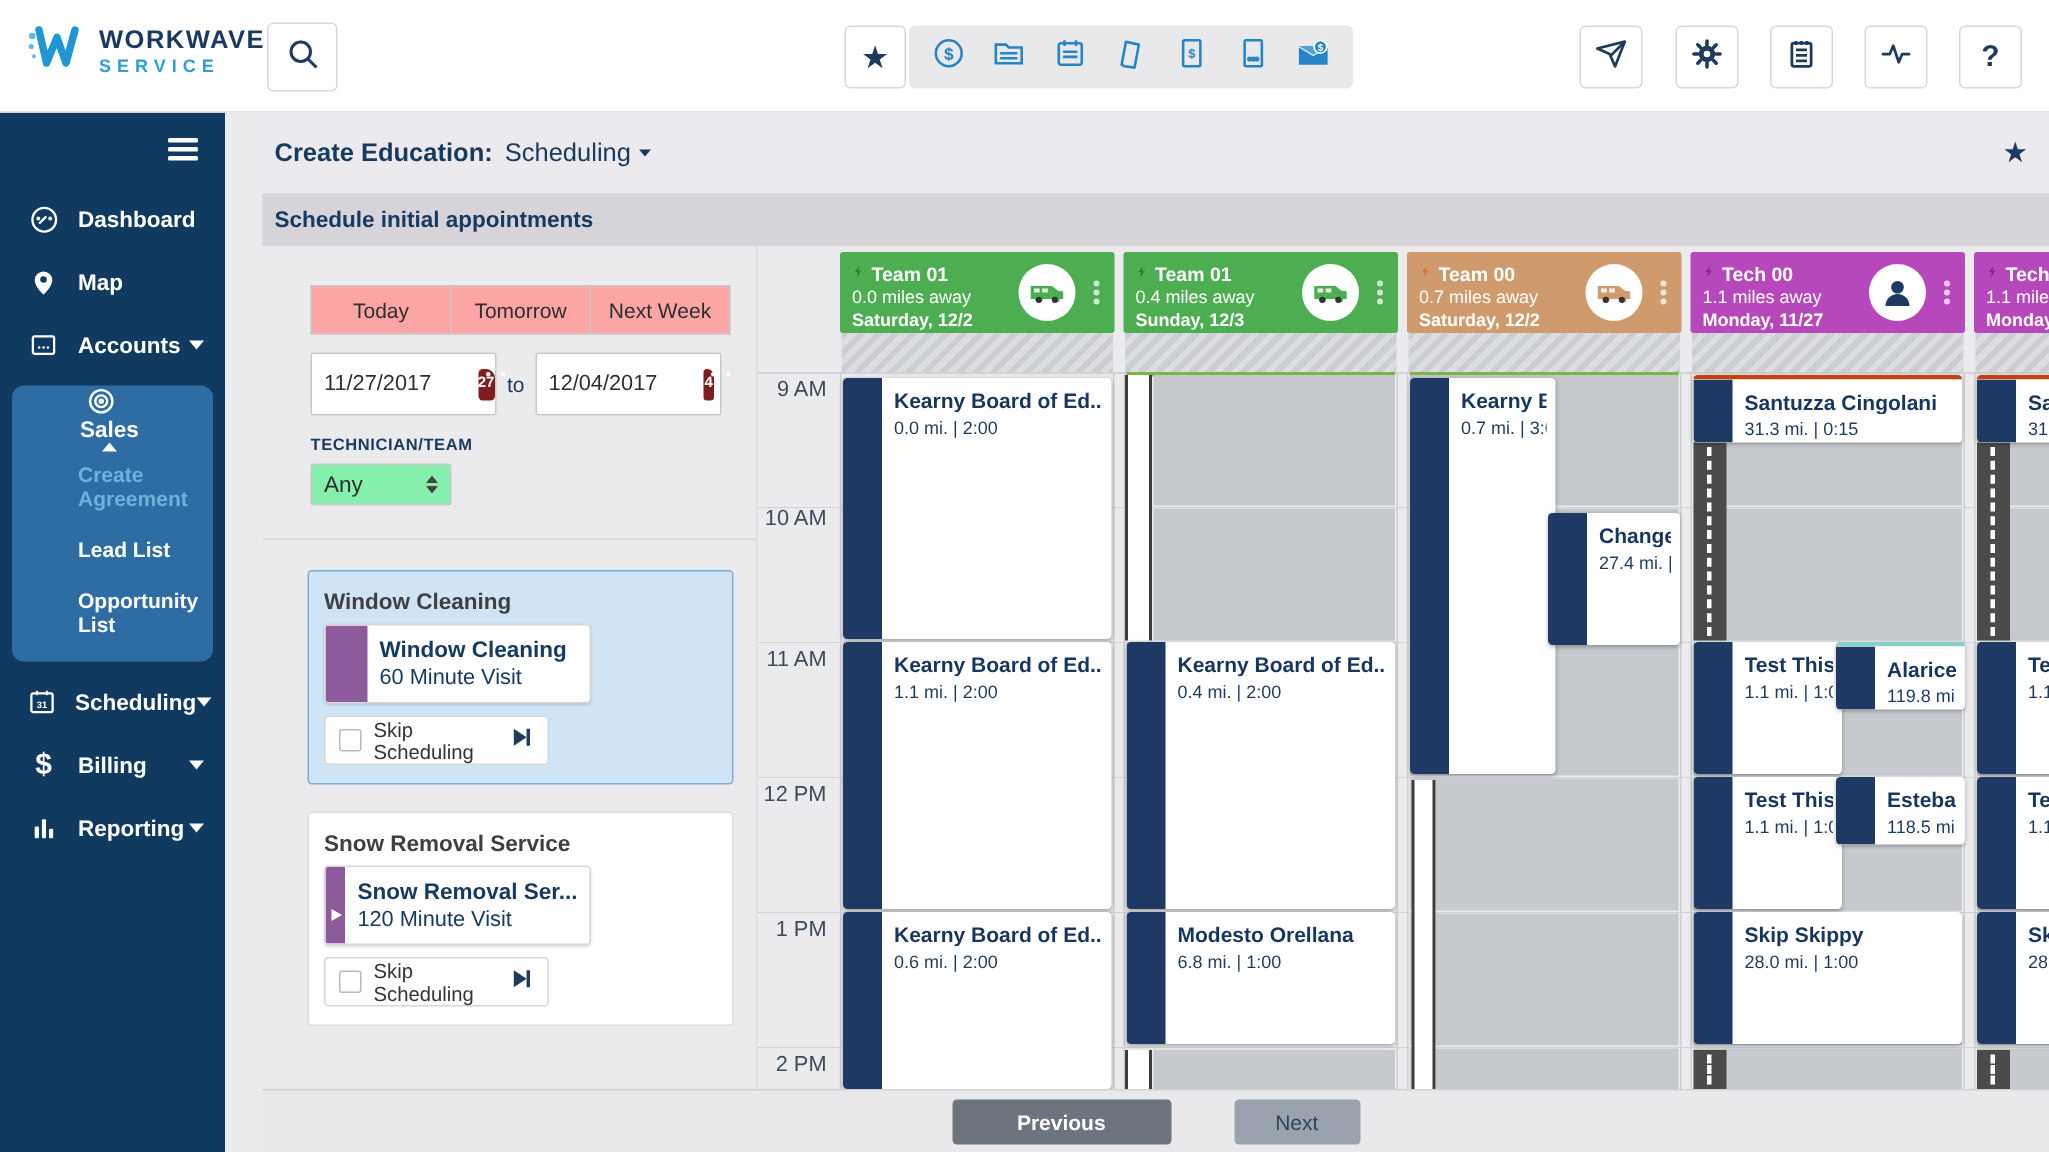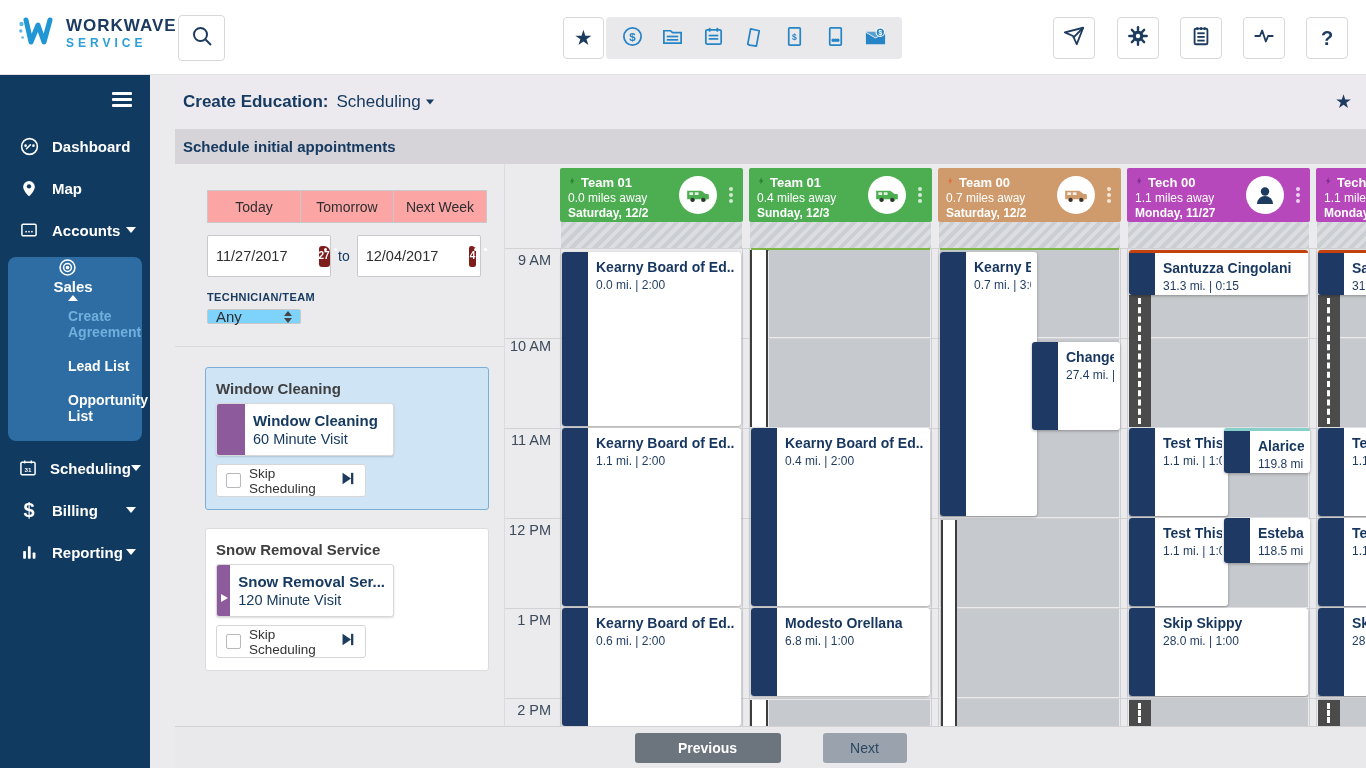--- a/index.html
+++ b/index.html
@@ -24,21 +24,21 @@
 
   
   .sidebar { position:absolute; left:0; top:75px; width:150px; height:693px; background:#113a60; z-index:4; padding-top:14px; }
   .hamburger { margin:0 16px 18px auto; width:22px; cursor:pointer; }
   .hamburger span { display:block; width:20px; height:3px; background:#fff; margin:3px 0; border-radius:1px; }
   .nav-item { display:flex; align-items:center; height:42px; padding:0 14px 0 18px; color:#fff; font-size:15px; font-weight:bold; cursor:pointer; }
   .nav-item .nicon { width:22px; height:22px; margin-right:12px; display:flex; align-items:center; justify-content:center; }
   .nav-item .nlabel { flex:1; }
   .sales-group { margin:6px 8px; background:#2e6da4; border-radius:8px; padding-bottom:8px; }
   .sales-group .nav-item { padding-left:10px;flex-direction:column; }
-  .sub-item { padding:9px 0 9px 60px; color:#fff; font-size:14px; font-weight:bold; cursor:pointer; }
+  .sub-item { padding:9px 0 9px 44px; color:#fff; font-size:14px; font-weight:bold; cursor:pointer; }
   .sub-item.active { color:#6fb0dd; }
 
   
   .crumbbar { position:absolute; left:175px; top:75px; width:1191px; height:54px; background:#eceaee; display:flex; align-items:center; padding-left:8px; }
   .crumb-title { font-size:17px; font-weight:bold; color:#173a61; }
   .crumb-mode { font-size:17px; color:#173a61; margin-left:8px; display:flex; align-items:center; gap:4px; cursor:pointer; }
   .crumb-star { position:absolute; right:14px; top:15px; font-size:19px; color:#1d3a5f; cursor:pointer; }
   .subbar { position:absolute; left:175px; top:129px; width:1191px; height:35px; background:#d6d4d8; display:flex; align-items:center; padding-left:8px; }
   .subbar .subtitle { font-size:15px; font-weight:bold; color:#173a61; }
 
@@ -51,21 +51,21 @@
   .quick-row { display:flex; width:280px; }
   .qbtn { flex:1; height:33px; background:#fca5a5; border:1px solid #c9c9cc; font-size:14px; color:#2e2e30; font-family:inherit; cursor:pointer; }
   .qbtn + .qbtn { border-left:none; }
   .date-row { display:flex; align-items:center; margin-top:12px; gap:7px; }
   .date-box { display:flex; align-items:center; justify-content:space-between; background:#fff; border:1px solid #c9c9cc; border-radius:2px; height:42px; padding:0 4px 0 8px; width:124px; cursor:text;gap:31px; }
   .date-box .dval { font-size:14.5px; color:#2e2e30; }
   .cal-chip { position:relative; width:24px; height:21px; background:#7f1d1d; border-radius:3px 6px 3px 3px; color:#fff; font-size:10px; font-weight:bold; display:flex; align-items:center; justify-content:center; padding-bottom:2px; cursor:pointer; }
   .cal-chip i { position:absolute; top:2px; left:5px; width:3px; height:3px; background:#fff; border-radius:50%; box-shadow:10px 0 0 #fff; }
   .to-lbl { font-size:14px; color:#173a61; }
   .tech-lbl { margin-top:14px; font-size:11px; font-weight:bold; color:#173a61; letter-spacing:.4px; }
-  .dropdown { margin-top:6px; width:94px; height:15px; background:#7dd3fc; border:1px solid #c9c9cc; border-radius:2px; display:flex; align-items:center; justify-content:space-between; padding:0 8px; cursor:pointer; }
+  .dropdown { margin-top:6px; width:94px; height:28px; background:#86efac; border:1px solid #c9c9cc; border-radius:2px; display:flex; align-items:center; justify-content:space-between; padding:0 8px; cursor:pointer; }
   .dropdown .dval { font-size:15px; color:#2e2e30; }
   .spin { display:flex; flex-direction:column; gap:2px; }
   .spin b { width:0; height:0; border-left:4px solid transparent; border-right:4px solid transparent; }
   .spin .up { border-bottom:5px solid #444; } .spin .dn { border-top:5px solid #444; }
   .svc-wrap { padding:20px 15px 0 30px; }
   .svc-card { border-radius:3px; padding:12px 10px 12px 10px; margin-bottom:18px; }
   .svc-card.sel { background:#cfe4f5; border:1px solid #7aaed6; }
   .svc-card.plain { background:#fff; border:1px solid #dcdcdf; }
   .svc-title { font-size:15px; font-weight:bold; color:#3f3f41; margin-bottom:6px; }
   .svc-inner { display:flex; width:178px; background:#fff; border:1px solid #d8d8db; border-radius:3px; box-shadow:0 1px 2px rgba(0,0,0,.15); overflow:hidden; }

